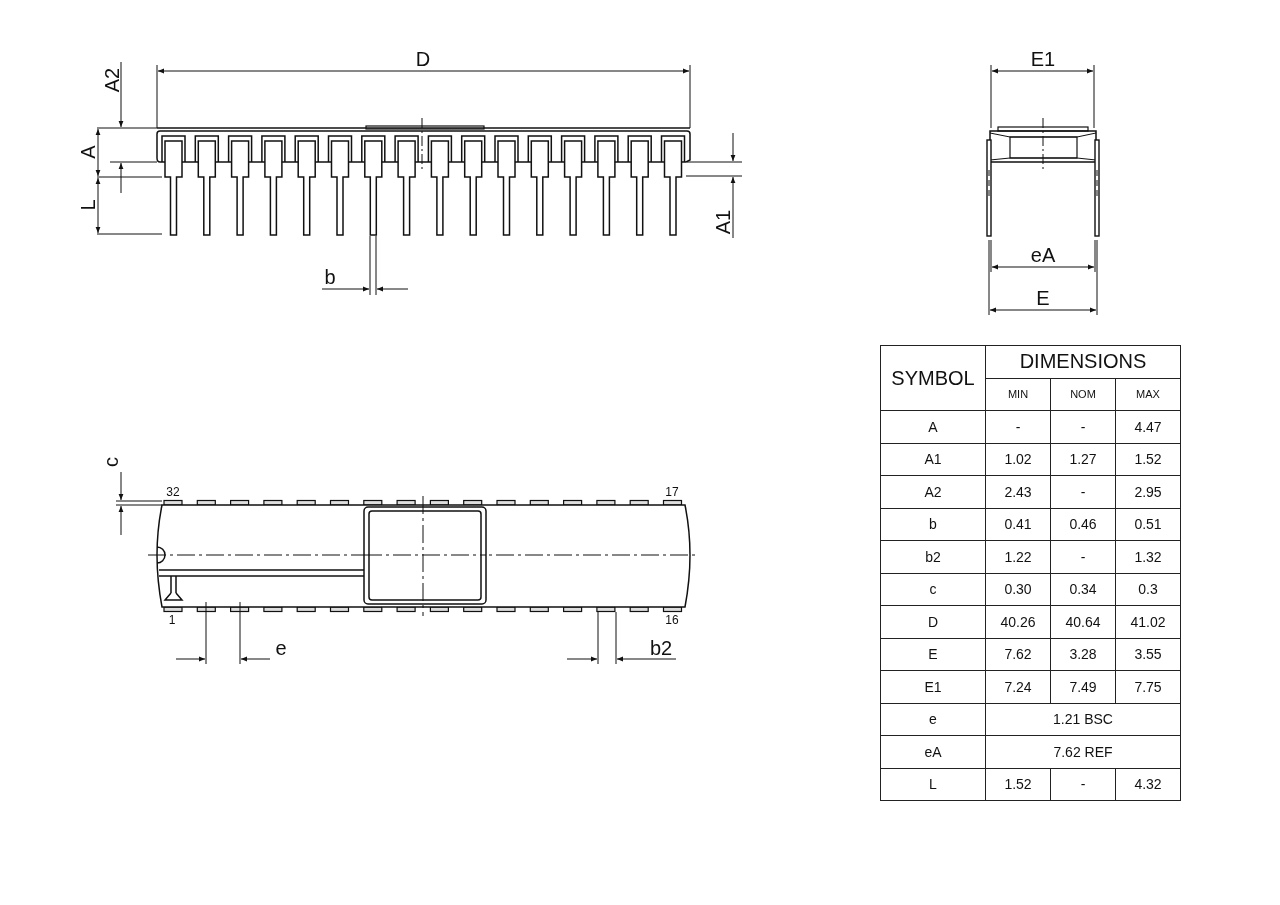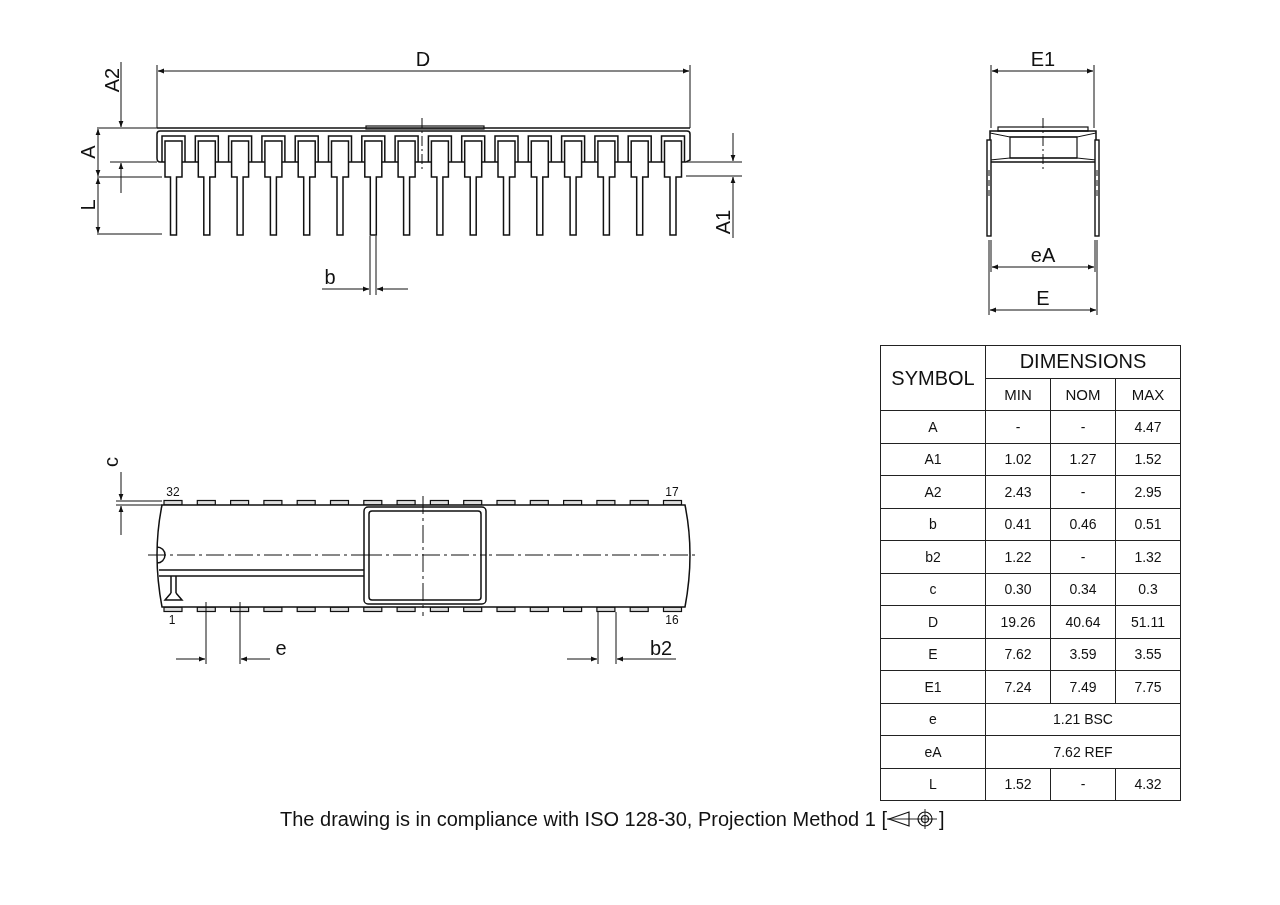--- a/index.html
+++ b/index.html
@@ -5,21 +5,21 @@
   html, body { margin: 0; padding: 0; background: #ffffff; }
   body { width: 1280px; height: 905px; position: relative; overflow: hidden;
          font-family: "Liberation Sans", sans-serif; color: #111; }
   #drawing { position: absolute; left: 0; top: 0; width: 1280px; height: 905px; }
   .dimtxt { font-family: "Liberation Sans", sans-serif; font-size: 20px; fill: #111; }
   .pintxt { font-family: "Liberation Sans", sans-serif; font-size: 12px; fill: #111; }
   #dim-table { position: absolute; left: 880px; top: 345px; border-collapse: collapse;
                font-family: "Liberation Sans", sans-serif; }
   #dim-table td { border: 1.5px solid #222; text-align: center; padding: 0; font-size: 14px; height: 31.5px; }
   #dim-table .hdr-big { font-size: 20px; }
-  #dim-table .hdr-mid { font-size: 15px; margin-top: 24px; }
+  #dim-table .hdr-mid { font-size: 11px; margin-top: 24px; }
   .c-sym { width: 104px; } .c-min { width: 64px; } .c-nom { width: 64px; } .c-max { width: 64px; }
   .notes { position: absolute; left: 280px; top: 806px; font-size: 20px; line-height: 26px; }
   .notes div { white-space: nowrap; }
   .proj-icon { display: inline-block; vertical-align: -4px; }
 </style>
 </head>
 <body>
 
 <svg id="drawing" viewBox="0 0 1280 905" xmlns="http://www.w3.org/2000/svg">
   <defs>
@@ -260,28 +260,28 @@
         <td class="c-max">1.32</td>
       </tr>
       <tr>
         <td class="c-sym">c</td>
         <td class="c-min">0.30</td>
         <td class="c-nom">0.34</td>
         <td class="c-max">0.3</td>
       </tr>
       <tr>
         <td class="c-sym">D</td>
-        <td class="c-min">19.26</td>
+        <td class="c-min">40.26</td>
         <td class="c-nom">40.64</td>
-        <td class="c-max">51.11</td>
+        <td class="c-max">41.02</td>
       </tr>
       <tr>
         <td class="c-sym">E</td>
         <td class="c-min">7.62</td>
-        <td class="c-nom">3.59</td>
+        <td class="c-nom">3.28</td>
         <td class="c-max">3.55</td>
       </tr>
       <tr>
         <td class="c-sym">E1</td>
         <td class="c-min">7.24</td>
         <td class="c-nom">7.49</td>
         <td class="c-max">7.75</td>
       </tr>
       <tr>
         <td class="c-sym">e</td>
@@ -294,24 +294,13 @@
       <tr>
         <td class="c-sym">L</td>
         <td class="c-min">1.52</td>
         <td class="c-nom">-</td>
         <td class="c-max">4.32</td>
       </tr>
     </tbody>
 </table>
 
 <div class="notes">
-  <div>
-    <span>The drawing is in compliance with ISO 128-30, Projection Method 1 [</span><svg class="proj-icon" width="52" height="22" viewBox="0 0 52 22">
-        <g stroke="#111" fill="none" stroke-width="1.2">
-          <path d="M2,11 L22,4 L22,18 Z"></path>
-          <line x1="0" y1="11" x2="50" y2="11" stroke-width="0.9"></line>
-          <circle cx="38" cy="11" r="7"></circle>
-          <circle cx="38" cy="11" r="3.5"></circle>
-          <line x1="38" y1="1" x2="38" y2="21" stroke-width="0.9"></line>
-        </g>
-      </svg><span>]</span>
-  </div>
 </div>
 
 </body></html>

